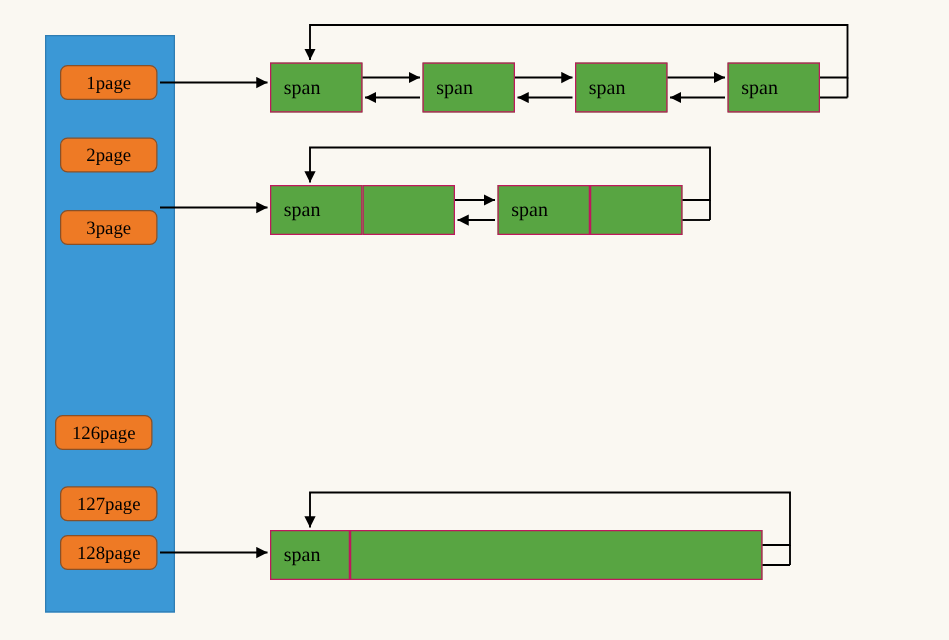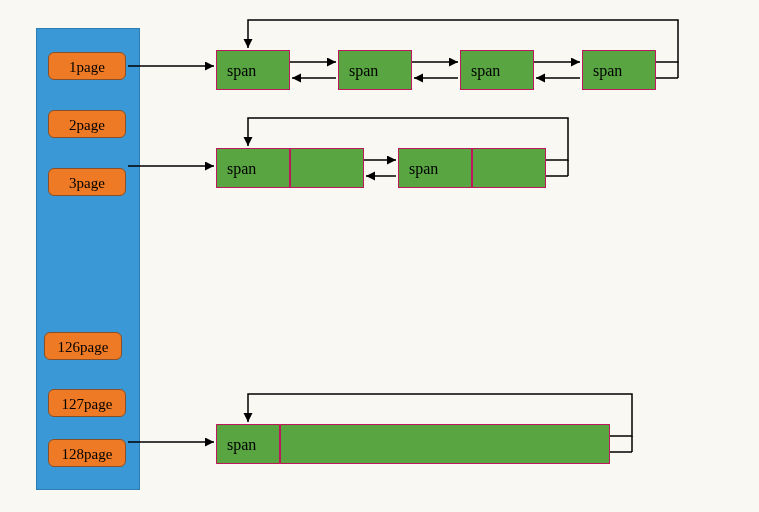--- a/index.html
+++ b/index.html
@@ -57,21 +57,21 @@
 </head>
 <body>
 
 <div class="sidebar"></div>
 
 <div class="page-btn" style="left:48px; top:52px;">1page</div>
 <div class="page-btn" style="left:48px; top:110px;">2page</div>
 <div class="page-btn" style="left:48px; top:152px;margin-top:16px;">3page</div>
 <div class="page-btn" style="left:44px; top:332px;">126page</div>
 <div class="page-btn" style="left:48px; top:376px;margin-top:13px;">127page</div>
-<div class="page-btn" style="left:48px; top:428px;margin-top:11px;">128page</div>
+<div class="page-btn" style="left:48px; top:428px;">128page</div>
 
 <div class="span-box" style="left:216px; top:50px; width:74px;">span</div>
 <div class="span-box" style="left:338px; top:50px; width:74px;">span</div>
 <div class="span-box" style="left:460px; top:50px; width:74px;">span</div>
 <div class="span-box" style="left:582px; top:50px; width:74px;">span</div>
 
 <div class="span-box" style="left:216px; top:148px; width:74px;">span</div>
 <div class="span-box" style="left:290px; top:148px; width:74px; padding-left:0;"></div>
 <div class="span-box" style="left:398px; top:148px; width:74px;">span</div>
 <div class="span-box" style="left:472px; top:148px; width:74px; padding-left:0;"></div>

